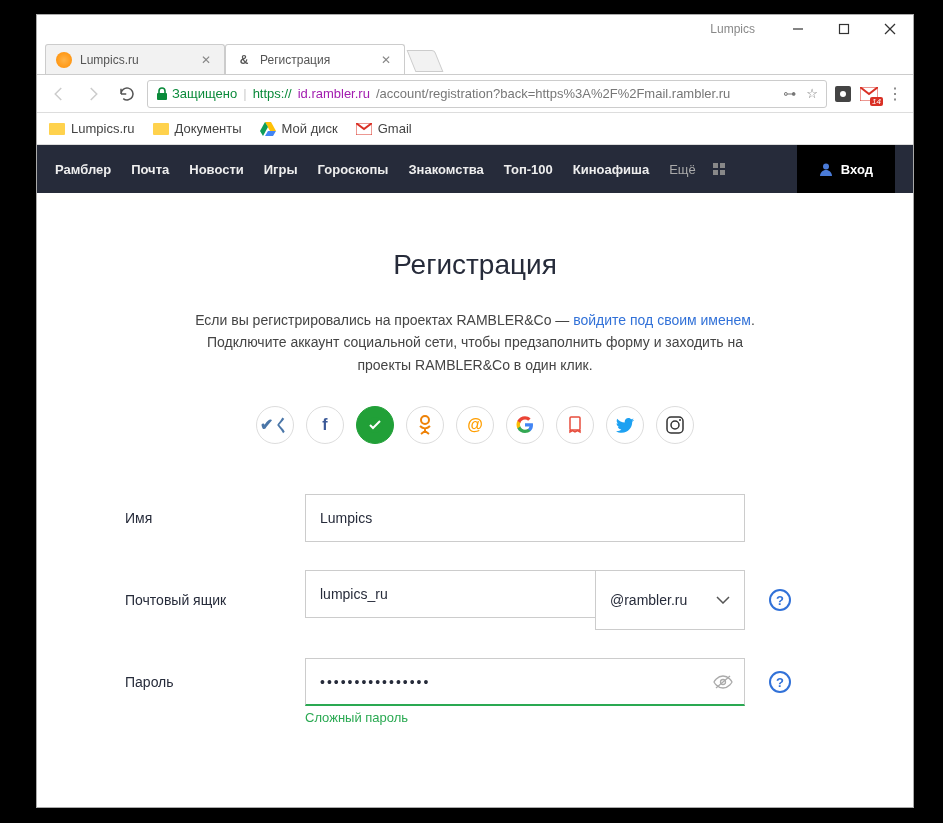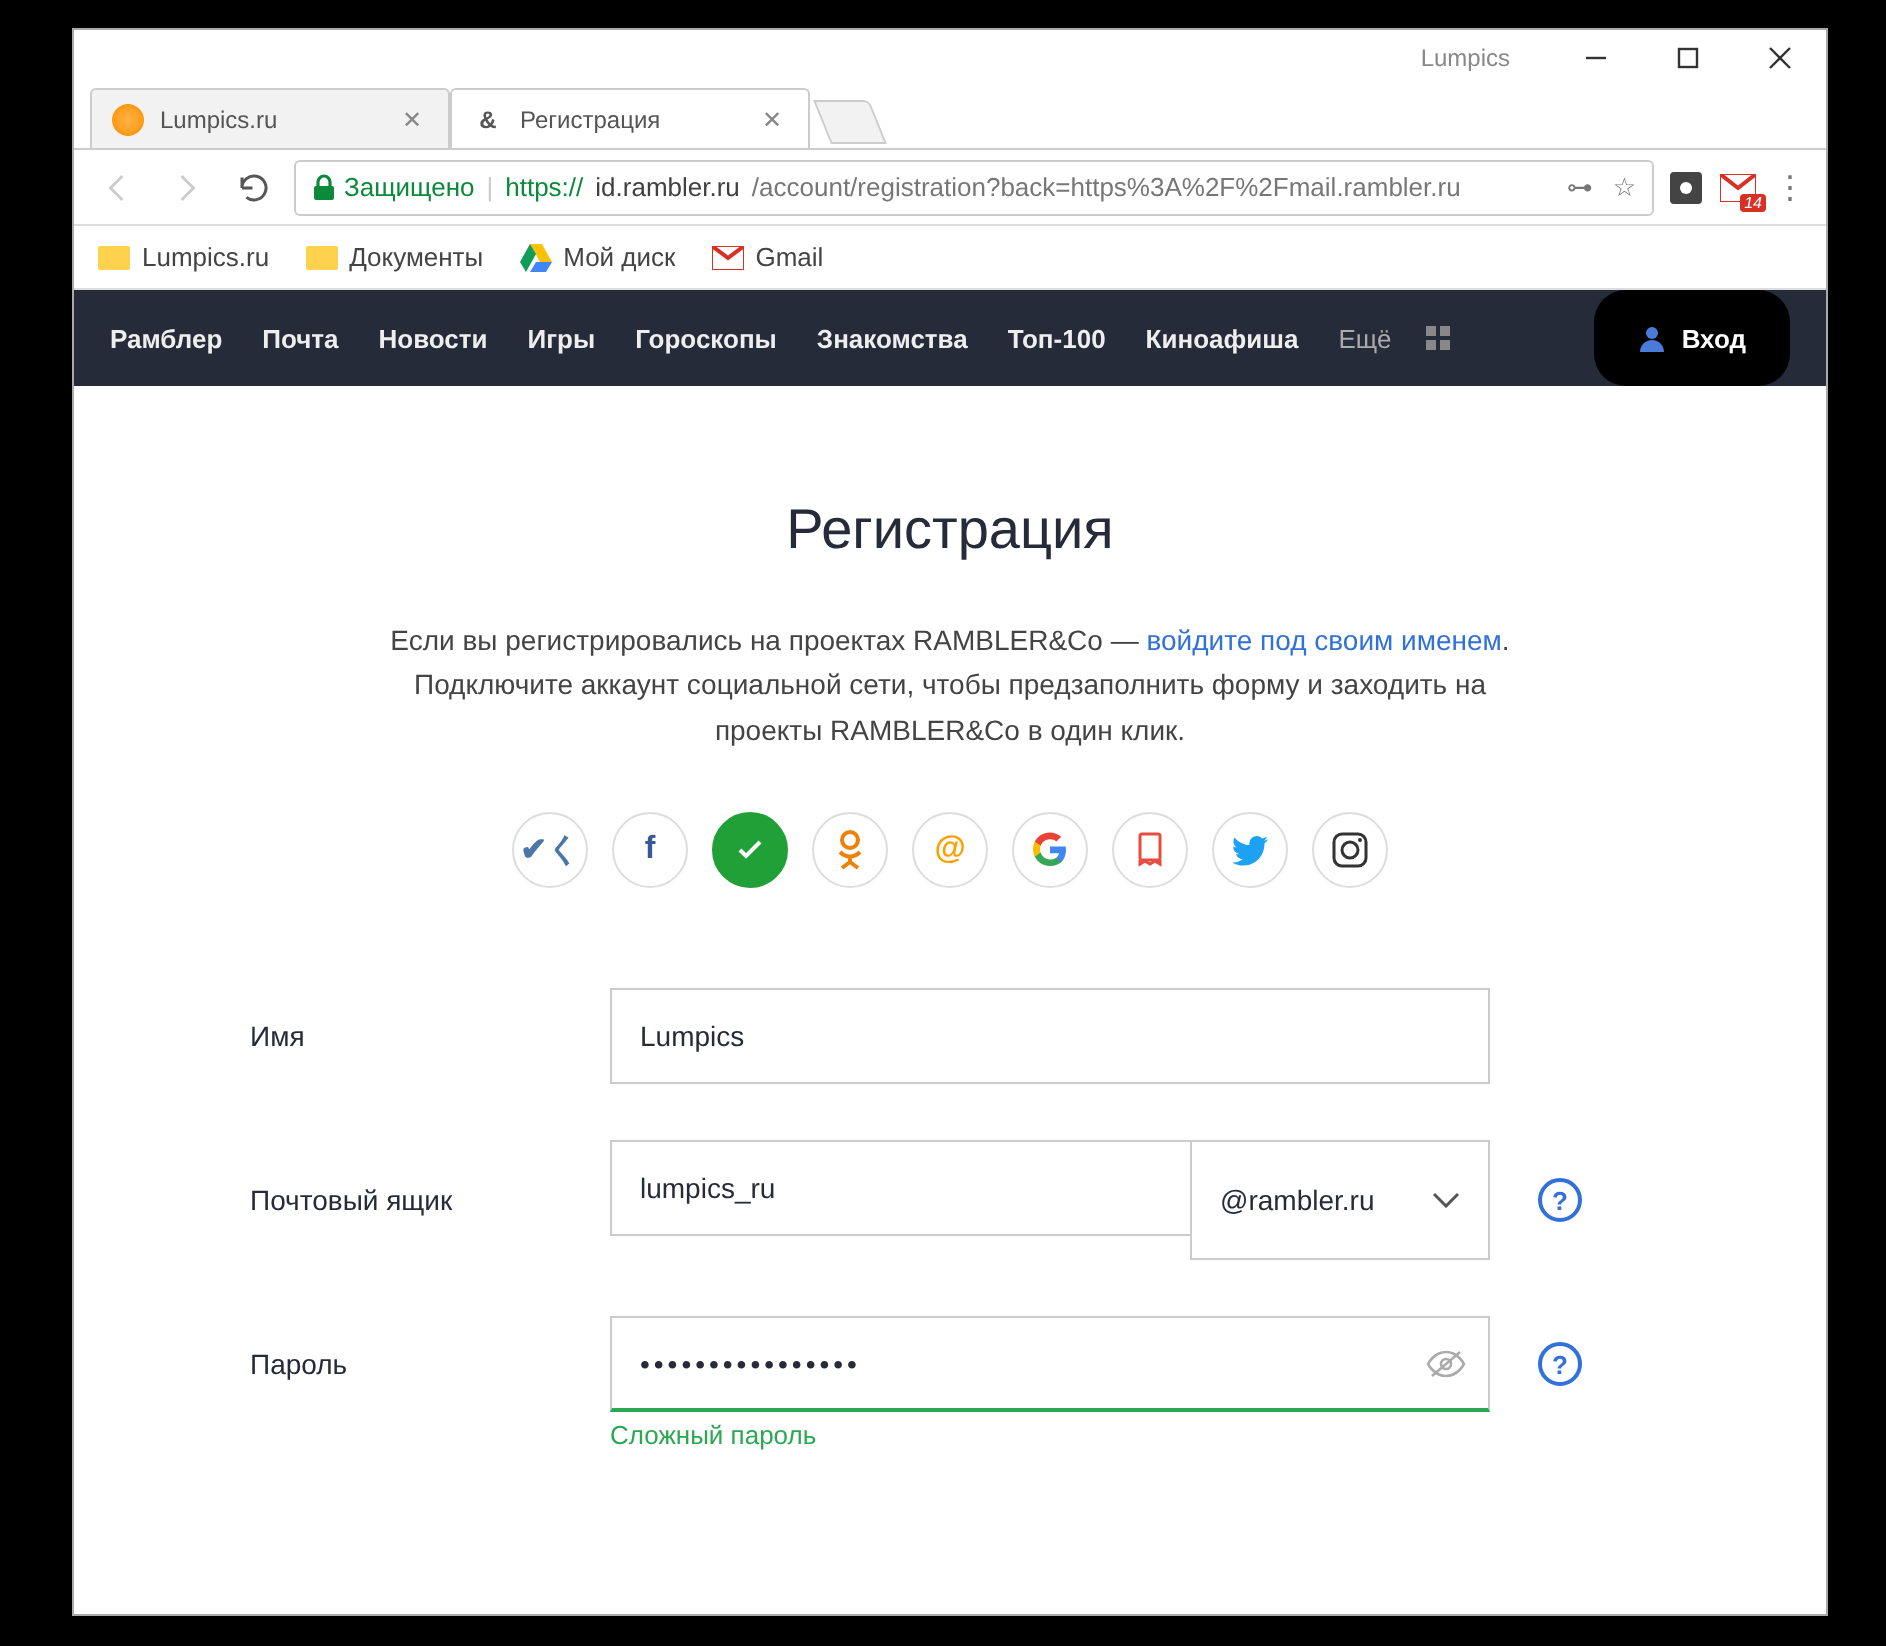--- a/index.html
+++ b/index.html
@@ -18,39 +18,39 @@
 .tab-favicon { width: 16px; height: 16px; margin-right: 8px; border-radius: 8px; display: flex; align-items: center; justify-content: center; }
 .tab-close { margin-left: auto; width: 16px; height: 16px; display: flex; align-items: center; justify-content: center; color: #888; cursor: pointer; }
 .tab-new { width: 28px; height: 22px; background: #f2f2f2; border: 1px solid #ccc; border-top-right-radius: 3px; transform: skewX(22deg); margin-left: 6px; margin-bottom: 2px; }
 
 .addrbar { height: 38px; display: flex; align-items: center; padding: 0 8px; gap: 6px; border-bottom: 1px solid #ddd; }
 .nav-btn { width: 28px; height: 28px; display: flex; align-items: center; justify-content: center; color: #888; border-radius: 14px; cursor: pointer; }
 .nav-btn.disabled { color: #ccc; }
 .omnibox { flex: 1; height: 28px; border: 1px solid #ccc; border-radius: 3px; display: flex; align-items: center; padding: 0 8px; font-size: 13px; gap: 6px; }
 .lock { color: #0a8a3a; display: flex; align-items: center; gap: 4px; }
 .url-secure { color: #0a8a3a; }
-.url-host { color: #404040; }
+.url-host { color: #a21caf; }
 .url-path { color: #777; }
 .omni-right { margin-left: auto; display: flex; align-items: center; gap: 10px; color: #777; }
 .addr-icon { width: 20px; height: 20px; display: flex; align-items: center; justify-content: center; }
 .gmail-badge { position: relative; }
 .gmail-badge .count { position: absolute; bottom: -2px; right: -4px; background: #d93025; color: #fff; font-size: 8px; padding: 0 2px; border-radius: 2px; font-style: italic; }
 
 .bookmarks { height: 32px; display: flex; align-items: center; padding: 0 12px; gap: 18px; border-bottom: 1px solid #ddd; font-size: 13px; color: #444; }
 .bm { display: flex; align-items: center; gap: 6px; cursor: pointer; }
 .bm-icon { width: 16px; height: 16px; display: flex; align-items: center; justify-content: center; }
 .folder { width: 16px; height: 12px; background: #ffd24d; border-radius: 1px; }
 
 .content { flex: 1; overflow: hidden; background: #fff; display: flex; flex-direction: column; }
 
 .rambler-nav { height: 48px; background: #262b3a; display: flex; align-items: center; padding: 0 18px; gap: 20px; color: #fff; font-size: 13px; }
 .rambler-nav .nav-item { color: #eee; cursor: pointer; }
 .rambler-nav .nav-item.bold { font-weight: bold; }
 .rambler-nav .more { color: #aaa; display: flex; align-items: center; gap: 17px; }
-.rambler-nav .login { margin-left: auto; background: #000; height: 48px; display: flex; align-items: center; padding: 0 22px; gap: 8px; font-weight: bold; cursor: pointer; border-radius: 16px; }
+.rambler-nav .login { margin-left: auto; background: #000; height: 48px; display: flex; align-items: center; padding: 0 22px; gap: 8px; font-weight: bold; cursor: pointer; }
 
 .page { flex: 1; overflow-y: auto; padding: 56px 0 0 0; }
 .reg-title { text-align: center; font-size: 28px; color: #262b3a; font-weight: normal; margin-bottom: 28px; }
 .reg-desc { text-align: center; font-size: 14px; color: #444; line-height: 1.6; max-width: 600px; margin: 0 auto 30px; }
 .reg-desc a { color: #3171d8; text-decoration: none; }
 
 .socials { display: flex; justify-content: center; gap: 12px; margin-bottom: 50px; }
 .soc { width: 38px; height: 38px; border: 1px solid #ddd; border-radius: 19px; display: flex; align-items: center; justify-content: center; cursor: pointer; font-size: 16px; font-weight: bold; }
 
 .form { max-width: 740px; margin: 0 auto; padding: 0 20px; }

